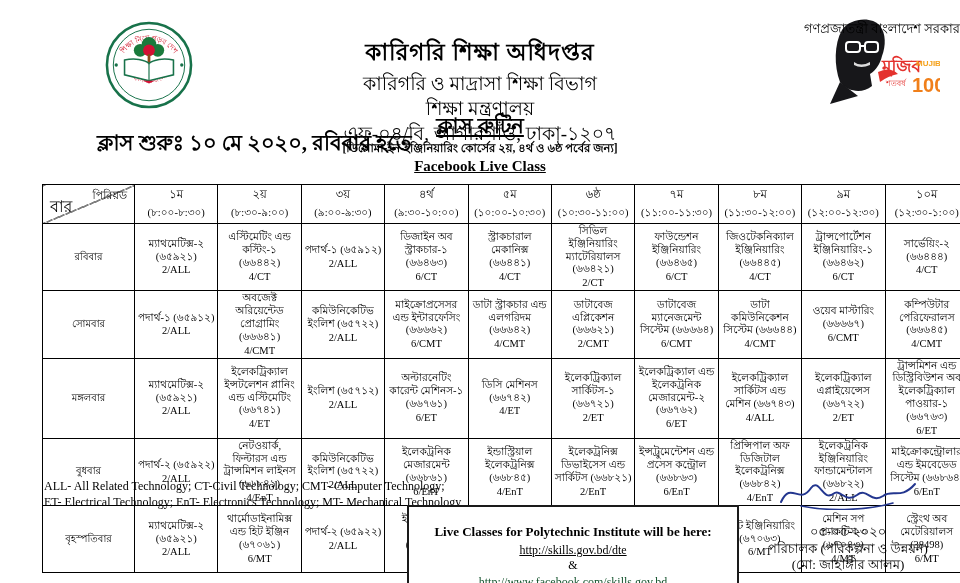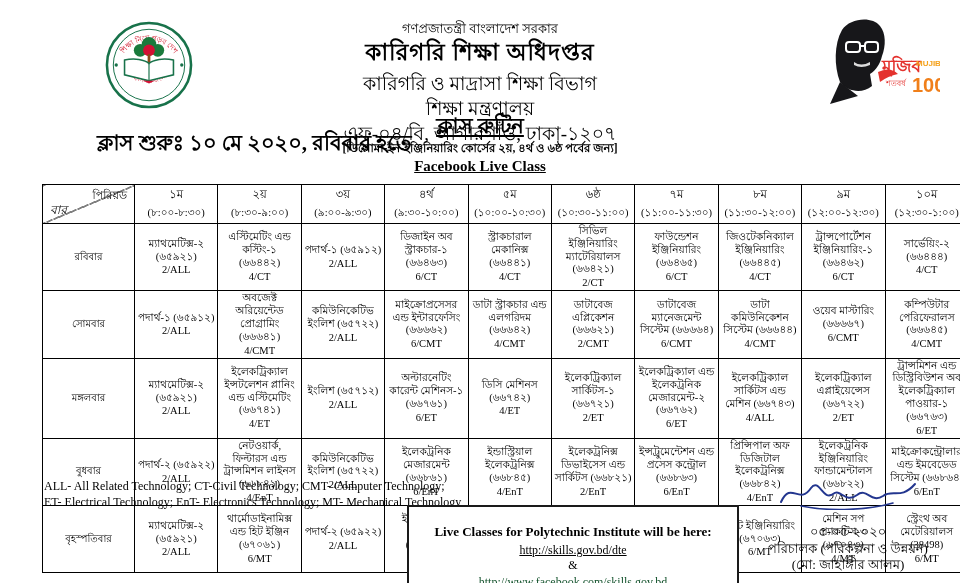--- a/index.html
+++ b/index.html
@@ -2,21 +2,21 @@
 <html lang="bn"><head>
 <meta charset="utf-8">
 <style>
   html,body{margin:0;padding:0;background:#888;}
   .page{
     position:relative;width:960px;height:583px;background:#fff;margin:0 auto;
     font-family:"Liberation Serif","DejaVu Serif",serif;color:#000;overflow:hidden;
   }
   
   .hdr{position:absolute;left:0;right:0;top:20px;text-align:center;line-height:1.32;}
-  .hdr .l1{font-size:13px;}
+  .hdr .l1{font-size:13px;text-align:right;}
   .hdr .l2{font-size:23px;font-weight:bold;letter-spacing:1px;margin:1px 0 2px;}
   .hdr .l3,.hdr .l4,.hdr .l5{font-size:19px;}
   .logo{position:absolute;}
   #left-logo{left:104px;top:20px;}
   #right-logo{left:828px;top:16px;}
   
   .routine-title{position:absolute;left:0;right:0;top:110px;text-align:center;
     font-size:21px;font-weight:bold;text-decoration:underline;}
   .start-date{position:absolute;left:97px;top:127px;font-size:21px;font-weight:bold;}
   .course-note{position:absolute;left:0;right:0;top:140px;text-align:center;
@@ -29,21 +29,21 @@
   table.routine th,table.routine td{border:1px solid #000;padding:1px 2px;text-align:center;vertical-align:middle;}
   thead tr{height:34px;}
   tbody tr:nth-child(1){height:44px;}
   tbody tr:nth-child(2){height:48px;}
   tbody tr:nth-child(3){height:52px;}
   tbody tr:nth-child(4){height:57px;}
   tbody tr:nth-child(5){height:56px;}
   th.corner{position:relative;padding:0;
     background:linear-gradient(to bottom right,#fff 49.4%,#000 49.4%,#000 50.6%,#fff 50.6%);}
   th.corner .c-period{position:absolute;top:2px;right:7px;font-size:11px;font-weight:normal;}
-  th.corner .c-day{position:absolute;bottom:2px;left:7px;font-size:12px;font-weight:normal;font-style:italic;}
+  th.corner .c-day{position:absolute;bottom:2px;left:7px;font-size:16px;font-weight:normal;}
   th.period{font-weight:normal;}
   th.period .plabel{font-size:11.5px;}
   th.period .ptime{font-size:10.5px;}
   td.day{font-size:10px;}
   td.cell .subj{font-size:10.5px;line-height:1.22;}
   td.cell .grp{font-size:10.5px;line-height:1.25;}
   
   .legend{position:absolute;left:44px;top:479px;font-size:12px;line-height:1.3;
     font-family:"Liberation Serif","DejaVu Serif",serif;}
   .live-box{position:absolute;left:407px;top:505px;width:316px;border:2px solid #1a1a1a;

